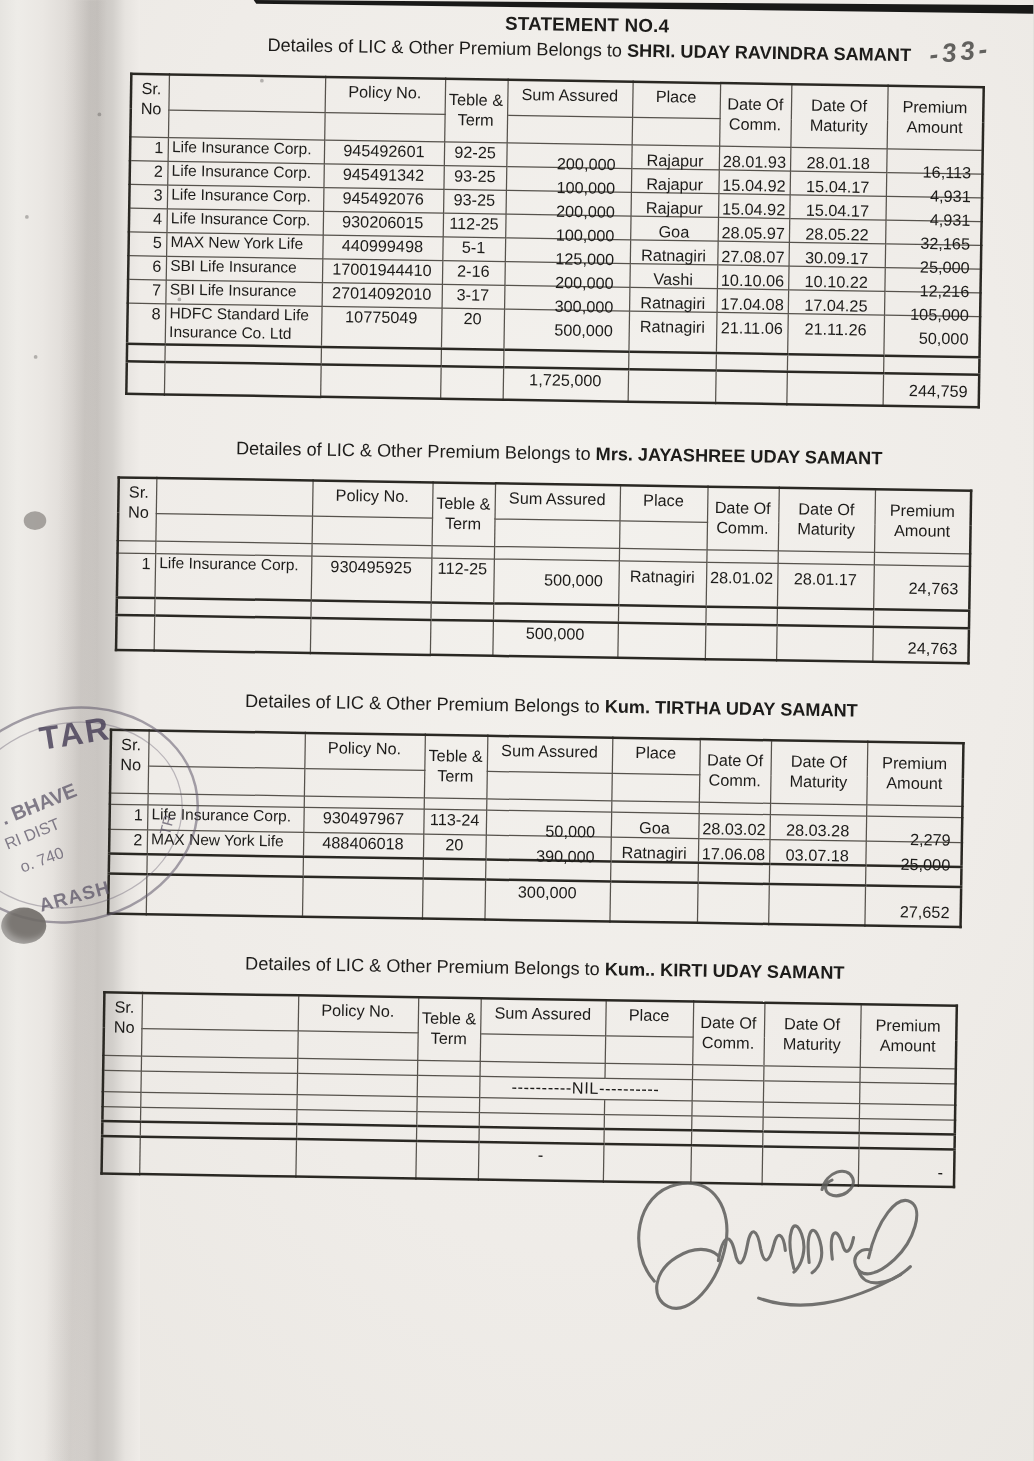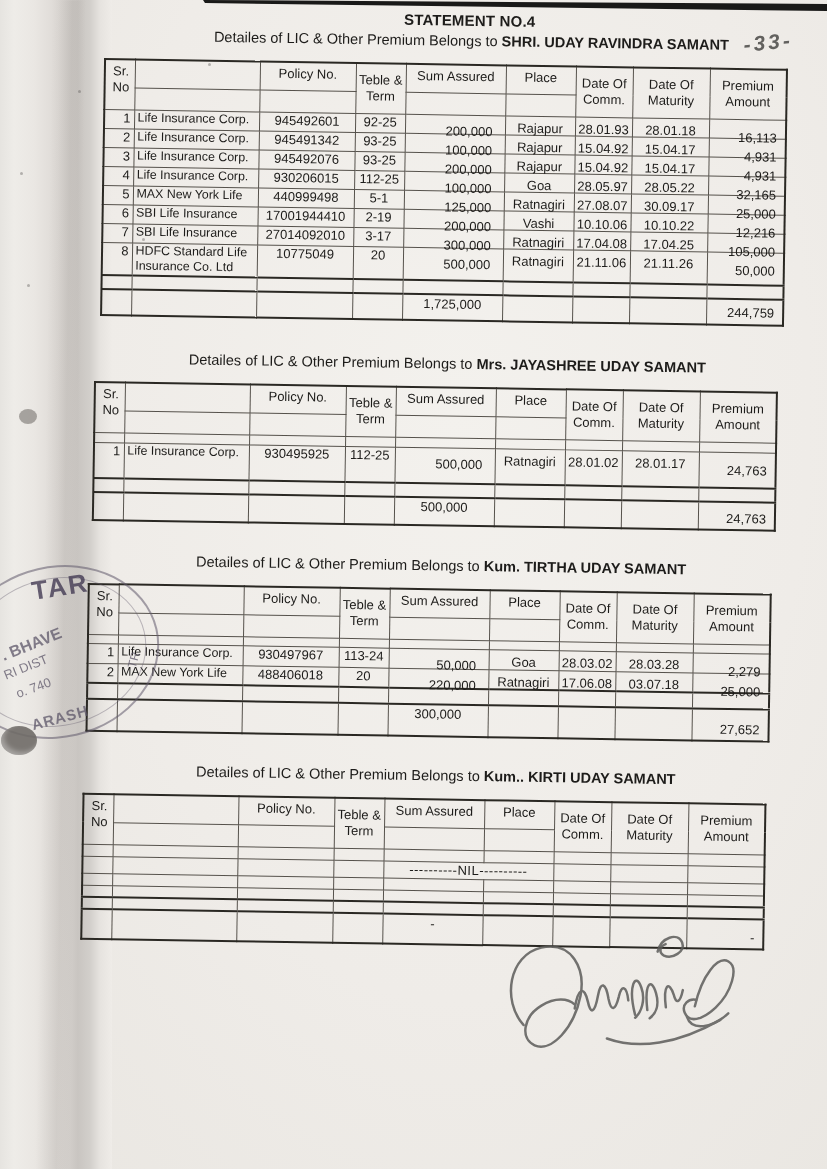--- a/index.html
+++ b/index.html
@@ -176,21 +176,21 @@
               <td class="c-sum"><span class="sh2">125,000</span></td>
               <td class="c-place"><span class="sh1">Ratnagiri</span></td>
               <td class="c-comm"><span class="sh1">27.08.07</span></td>
               <td class="c-maturity"><span class="sh1">30.09.17</span></td>
               <td class="c-premium"><span class="sh3">25,000</span></td>
             </tr>
             <tr style="height: 19px;">
               <td class="c-sr">6</td>
               <td class="c-company">SBI Life Insurance</td>
               <td class="c-policy">17001944410</td>
-              <td class="c-term">2-19</td>
+              <td class="c-term">2-16</td>
               <td class="c-sum"><span class="sh2">200,000</span></td>
               <td class="c-place"><span class="sh1">Vashi</span></td>
               <td class="c-comm"><span class="sh1">10.10.06</span></td>
               <td class="c-maturity"><span class="sh1">10.10.22</span></td>
               <td class="c-premium"><span class="sh3">12,216</span></td>
             </tr>
             <tr style="height: 19px;">
               <td class="c-sr">7</td>
               <td class="c-company">SBI Life Insurance</td>
               <td class="c-policy">27014092010</td>
@@ -380,21 +380,21 @@
               <td class="c-place"><span class="sh1">Goa</span></td>
               <td class="c-comm"><span class="sh1">28.03.02</span></td>
               <td class="c-maturity"><span class="sh1">28.03.28</span></td>
               <td class="c-premium"><span class="sh3">2,279</span></td>
             </tr>
             <tr style="height: 20px;">
               <td class="c-sr">2</td>
               <td class="c-company">MAX New York Life</td>
               <td class="c-policy">488406018</td>
               <td class="c-term">20</td>
-              <td class="c-sum"><span class="sh2">220,000</span></td>
+              <td class="c-sum"><span class="sh2">390,000</span></td>
               <td class="c-place"><span class="sh1">Ratnagiri</span></td>
               <td class="c-comm"><span class="sh1">17.06.08</span></td>
               <td class="c-maturity"><span class="sh1">03.07.18</span></td>
               <td class="c-premium"><span class="sh3">25,000</span></td>
             </tr>
             <tr class="row-pretotal" style="height: 16px;">
               <td class="c-sr"></td>
               <td class="c-company"></td>
               <td class="c-policy"></td>
               <td class="c-term"></td>

